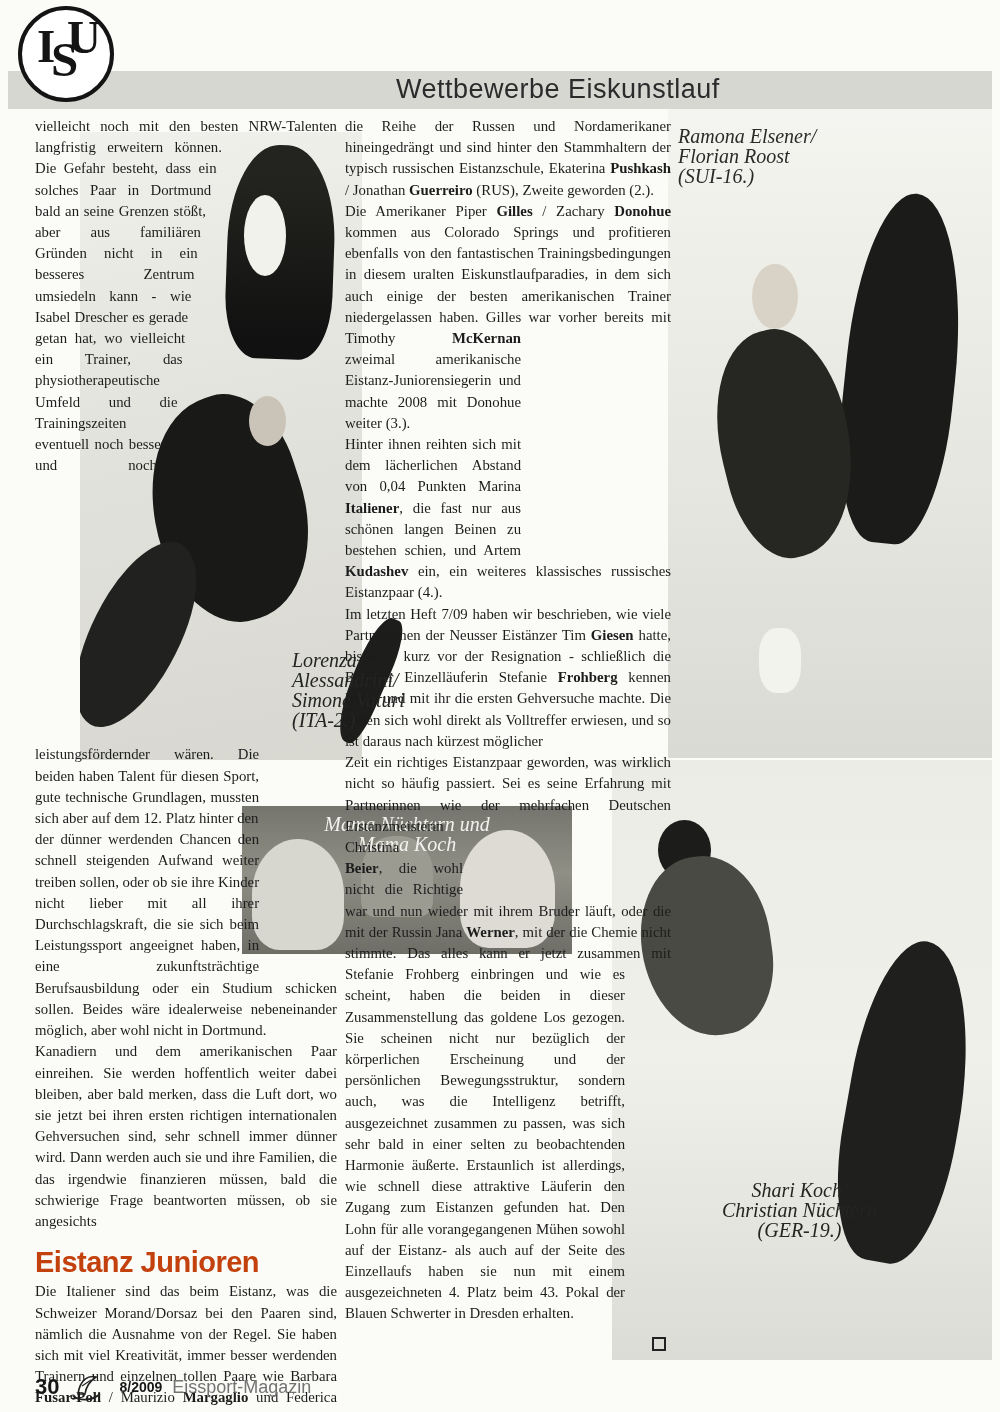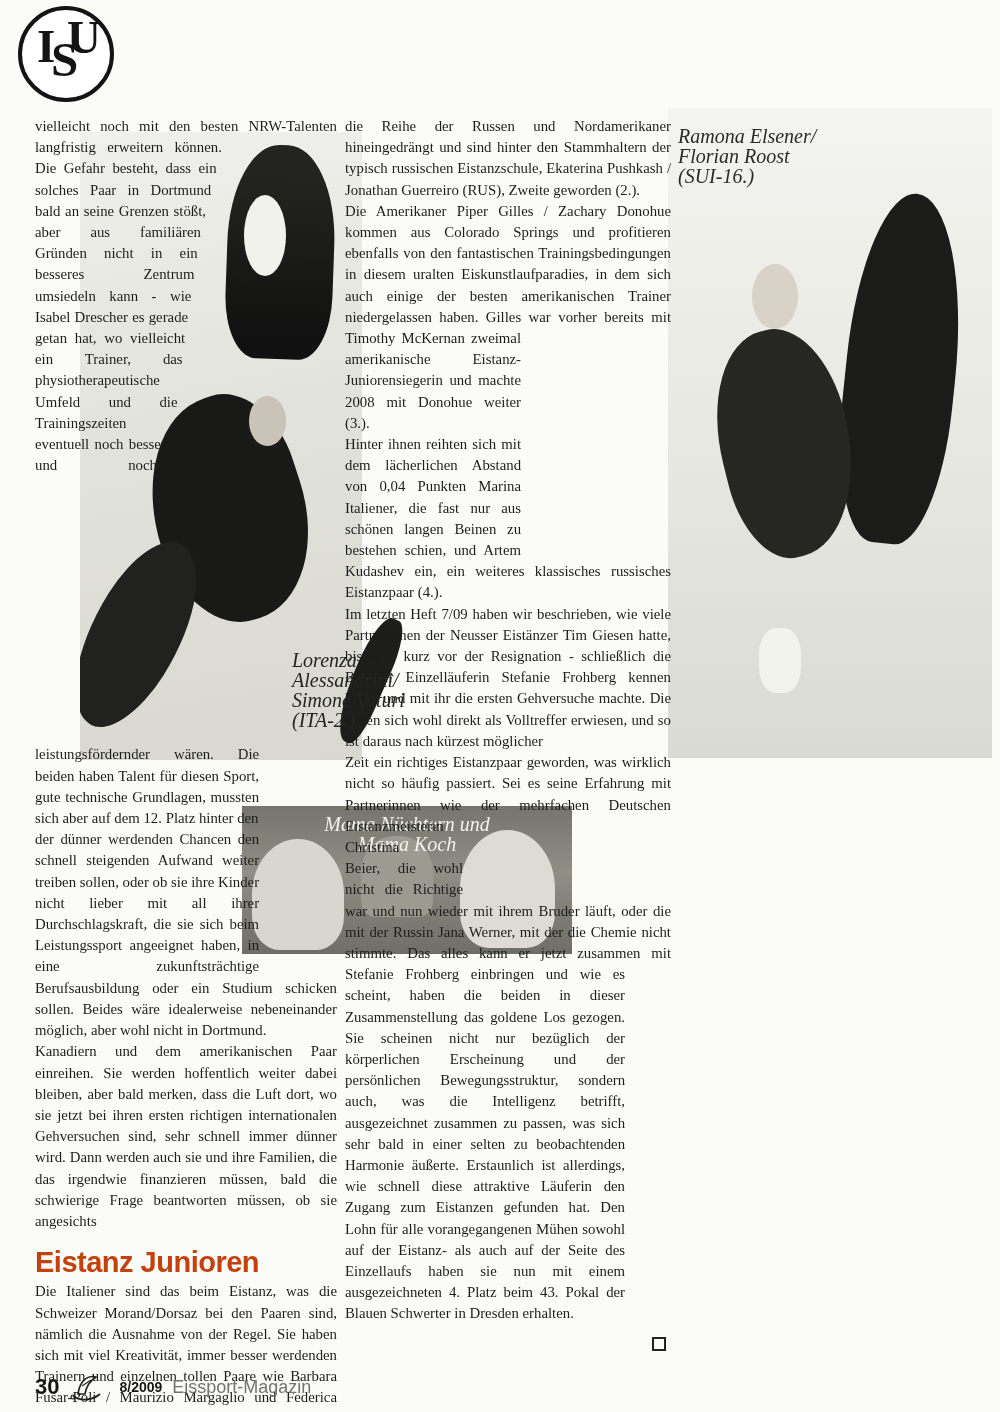--- a/index.html
+++ b/index.html
@@ -50,36 +50,39 @@
   #left-wrap{float:right;width:302px;height:1258px;
      shape-outside:polygon(100% 0%,100% 1.7%,63.6% 1.7%,55% 10%,50% 18%,47% 24%,42% 28%,32% 32%,20.5% 35%,0% 38%,0% 49.9%,74.2% 49.9%,74.2% 67.3%,100% 67.3%,100% 100%);}
   #mid-wrap-right{float:right;width:208px;height:1284px;
      shape-outside:polygon(100% 0%,100% 17.4%,27.9% 17.4%,27.9% 34.3%,100% 34.3%,100% 55%,0% 55%,0% 60.3%,100% 60.3%,100% 66.4%,77.9% 66.4%,77.9% 92.2%,100% 92.2%,100% 100%);}
   #mid-wrap-left{float:left;width:200px;height:1284px;
      shape-outside:polygon(0% 26.2%,40% 31%,70% 37%,95% 44%,95% 50%,0% 50.8%);}
 
   h2.section{font-family:"Liberation Sans",sans-serif;font-weight:bold;font-size:29px;
      letter-spacing:-0.5px;margin:20px 0 8px 0;color:#c2410c;text-align:left;}
 
-  b{font-weight:normal;}
+  b{font-weight:bold;}
 
   .endbox{position:absolute;left:652px;top:1337px;width:10px;height:10px;border:2px solid #222;z-index:3;}
 
   
   .footer{position:absolute;left:35px;top:1370px;height:34px;z-index:2;
      font-family:"Liberation Sans",sans-serif;display:flex;align-items:center;gap:10px;}
   .footer .pageno{font-size:22px;font-weight:bold;color:#161616;}
   .footer .issue{font-size:14px;font-weight:bold;color:#161616;margin-left:6px;}
   .footer .mag{font-size:18px;color:#737373;}
 </style>
 </head>
 <body>
 
 <div id="page">
 
+  <div class="header-bar">
+    <div class="header-title">Wettbewerbe Eiskunstlauf</div>
+  </div>
 
   <div class="isu-logo">
     <span class="isu-i">I</span>
     <span class="isu-s">S</span>
     <span class="isu-u">U</span>
   </div>
 
   <div class="photo" id="photo-av">
     <div class="sil" style="left:52%;top:2%;width:38%;height:34%;background:linear-gradient(180deg,#23231f 15%,#111 90%);border-radius:46% 46% 30% 30%;transform:rotate(2deg);"></div>
     <div class="sil" style="left:58%;top:10%;width:15%;height:13%;background:#f2f2ec;border-radius:50%;"></div>
@@ -102,20 +105,28 @@
   </div>
 
   <div class="photo" id="photo-mamas">
     <div class="sil" style="left:36%;top:20%;width:22%;height:55%;background:#9b9b91;border-radius:45% 45% 20% 20%;"></div>
     <div class="sil" style="left:3%;top:22%;width:28%;height:75%;background:#d7d7d0;border-radius:50% 50% 30% 30%;"></div>
     <div class="sil" style="left:66%;top:16%;width:29%;height:80%;background:#dddbd4;border-radius:50% 50% 30% 30%;"></div>
     <div class="caption" id="cap-mamas">Mama Nüchtern und
 Mama Koch</div>
   </div>
 
+  <div class="photo" id="photo-kn">
+    <div class="sil" style="left:12%;top:10%;width:14%;height:10%;background:#1c1c1a;border-radius:50%;"></div>
+    <div class="sil" style="left:8%;top:16%;width:34%;height:30%;background:#4a4a44;border-radius:50% 50% 45% 55%;transform:rotate(-8deg);"></div>
+    <div class="sil" style="left:62%;top:30%;width:30%;height:54%;background:#1f1f1d;border-radius:45% 55% 40% 40%;transform:rotate(10deg);"></div>
+    <div class="caption" id="cap-kn">Shari Koch/
+Christian Nüchtern
+(GER-19.)</div>
+  </div>
 
   <div class="caption" id="cap-av">Lorenza
 Alessandrini/
 Simone Vaturi
 (ITA-2.)</div>
 
   <div class="col" id="left-col">
     <div class="wrapfloat" id="left-wrap"></div>
     <p>vielleicht noch mit den besten NRW-Talenten langfristig erweitern können. Die Gefahr besteht, dass ein solches Paar in Dortmund bald an seine Grenzen stößt, aber aus familiären Gründen nicht in ein besseres Zentrum umsiedeln kann - wie Isabel Drescher es gerade getan hat, wo vielleicht ein Trainer, das physiotherapeutische Umfeld und die Trainingszeiten eventuell noch besser und noch leistungsfördernder wären. Die beiden haben Talent für diesen Sport, gute technische Grundlagen, mussten sich aber auf dem 12. Platz hinter den</p>
     <p>der dünner werdenden Chancen den schnell steigenden Aufwand weiter treiben sollen, oder ob sie ihre Kinder nicht lieber mit all ihrer Durchschlagskraft, die sie sich beim Leistungssport angeeignet haben, in eine zukunftsträchtige Berufsausbildung oder ein Studium schicken sollen. Beides wäre idealerweise nebeneinander möglich, aber wohl nicht in Dortmund.</p>

